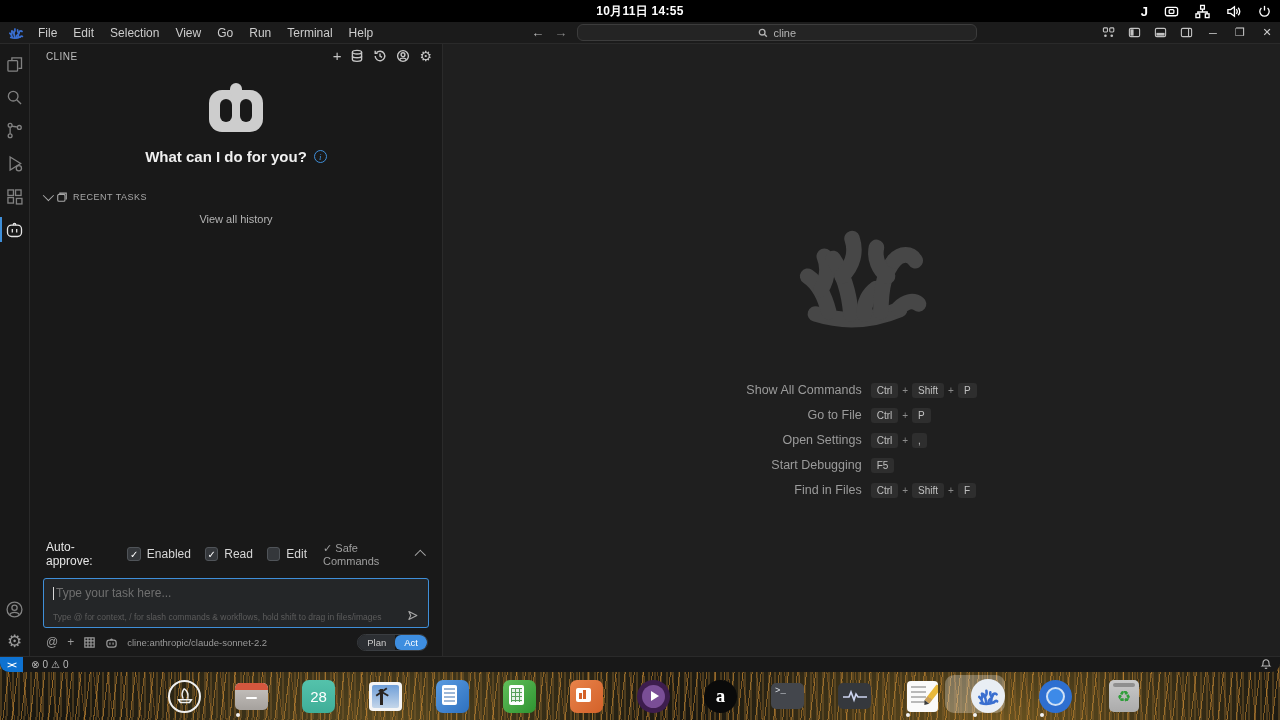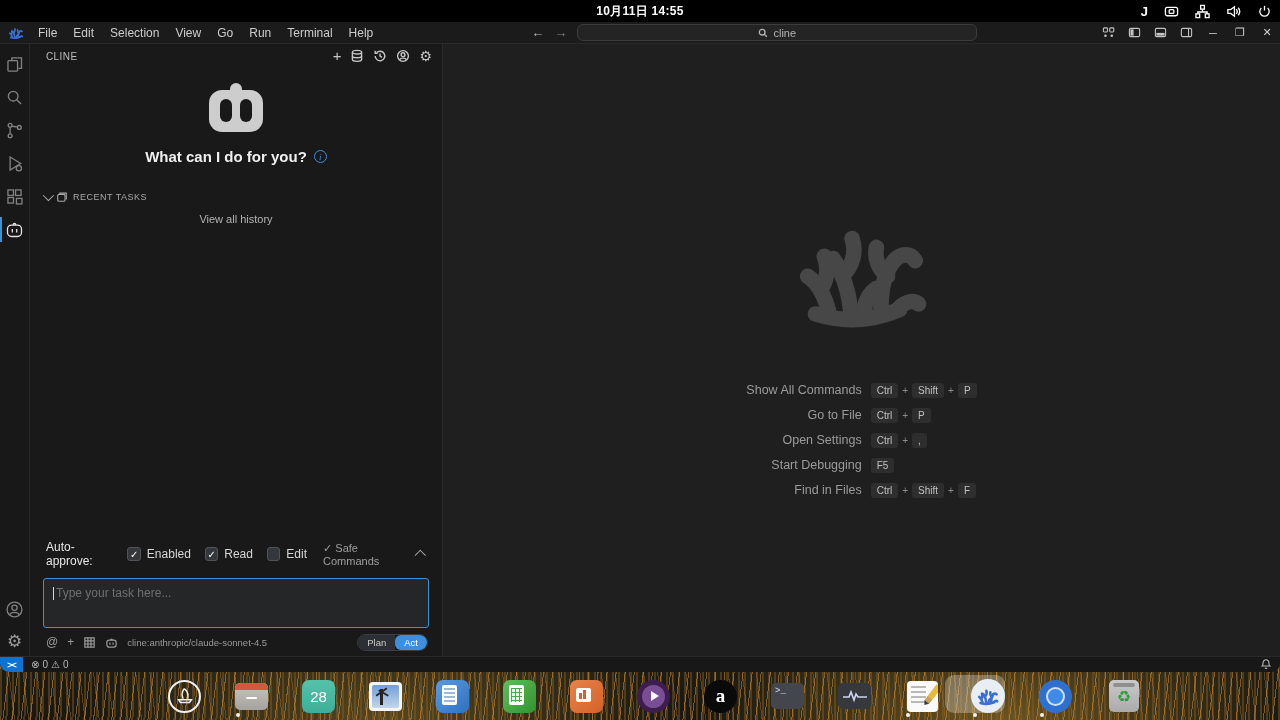--- a/index.html
+++ b/index.html
@@ -436,35 +436,41 @@
             <span class="cbx-label">Edit</span>
             <span class="safe-cmd">Safe Commands</span>
             <span class="auto-collapse chev up"></span>
           </div>
 
           <div class="task-input">
             <div class="ti-top">
               <span class="caret"></span>
               <span class="ti-placeholder">Type your task here...</span>
             </div>
+            <div class="ti-bottom">
+              <span class="ti-hint">Type @ for context, / for slash commands &amp; workflows, hold shift to drag in files/images</span>
+              <svg class="send-ic" viewBox="0 0 18 18">
+                  <path d="M4 3.5 L15 9 L4 14.5 L6.5 9 Z"></path>
+                </svg>
+            </div>
           </div>
 
           <div class="model-row">
             <span class="mr-glyph">@</span>
             <span class="mr-glyph">+</span>
             <svg class="mr-ic" viewBox="0 0 14 14">
                 <rect x="2" y="2" width="10" height="10"></rect>
                 <path d="M2 5.3h10M2 8.6h10M5.3 2v10M8.6 2v10"></path>
               </svg>
             <svg class="mr-ic" viewBox="0 0 14 14">
                 <rect x="2" y="4.5" width="10" height="7.5" rx="2.5"></rect>
                 <path d="M6 4.5C6 3 8 3 8 4.5"></path>
                 <path d="M5.3 7v2.5M8.7 7v2.5"></path>
               </svg>
-            <span class="model-name">cline:anthropic/claude-sonnet-4.5</span>
+            <span class="model-name">cline:anthropic/claude-sonnet-2.2</span>
             <div class="plan-act">
               <span class="pa-seg pa-plan">Plan</span>
               <span class="pa-seg pa-act">Act</span>
             </div>
           </div>
         </div>
       </div>
 
       <div class="editor">
         <svg class="coral-mark" viewBox="0 0 128 128">

